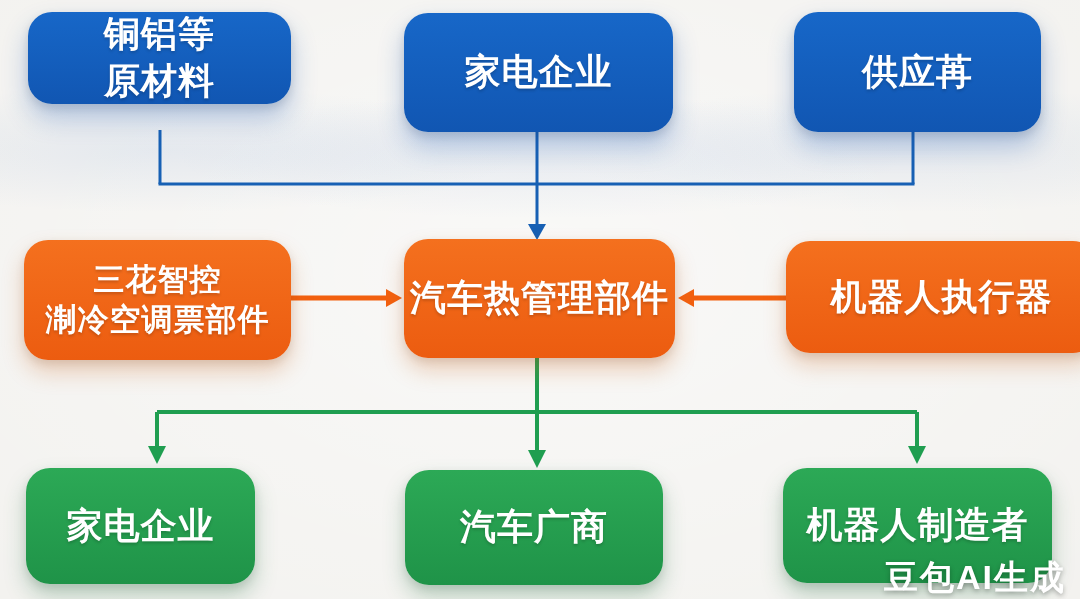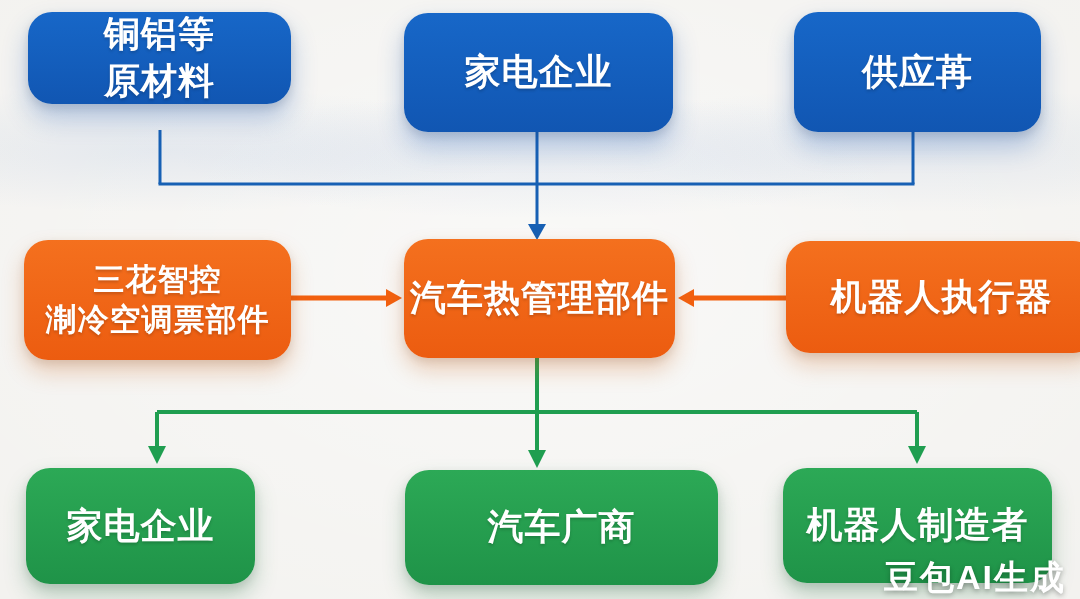--- a/index.html
+++ b/index.html
@@ -32,21 +32,21 @@
         box-shadow:0 12px 22px rgba(205,100,30,.28),0 4px 10px rgba(0,0,0,.10);}
   .green{background:linear-gradient(180deg,var(--green,#2ca956) 0%,#1f9348 100%);
         box-shadow:0 12px 22px rgba(40,120,70,.28),0 4px 10px rgba(0,0,0,.10);}
   .n-t1{left:28px;top:12px;width:263px;height:92px;}
   .n-t2{left:404px;top:13px;width:269px;height:119px;}
   .n-t3{left:750px;top:12px;width:247px;height:120px;margin-left:44px;}
   .n-m1{left:24px;top:240px;width:267px;height:120px;font-size:31px;}
   .n-m2{left:404px;top:239px;width:271px;height:119px;}
   .n-m3{left:786px;top:241px;width:311px;height:112px;}
   .n-b1{left:26px;top:468px;width:229px;height:116px;}
-  .n-b2{left:405px;top:470px;width:313px;height:115px;}
+  .n-b2{left:405px;top:470px;width:258px;height:115px;}
   .n-b3{left:783px;top:468px;width:269px;height:115px;}
   .watermark{
     position:absolute;right:14px;top:555px;color:#fff;font-weight:700;font-size:34px;
     letter-spacing:2px;text-shadow:0 2px 5px rgba(0,0,0,.30);
   }
 </style>
 </head>
 <body>
 
 <div class="stage">

